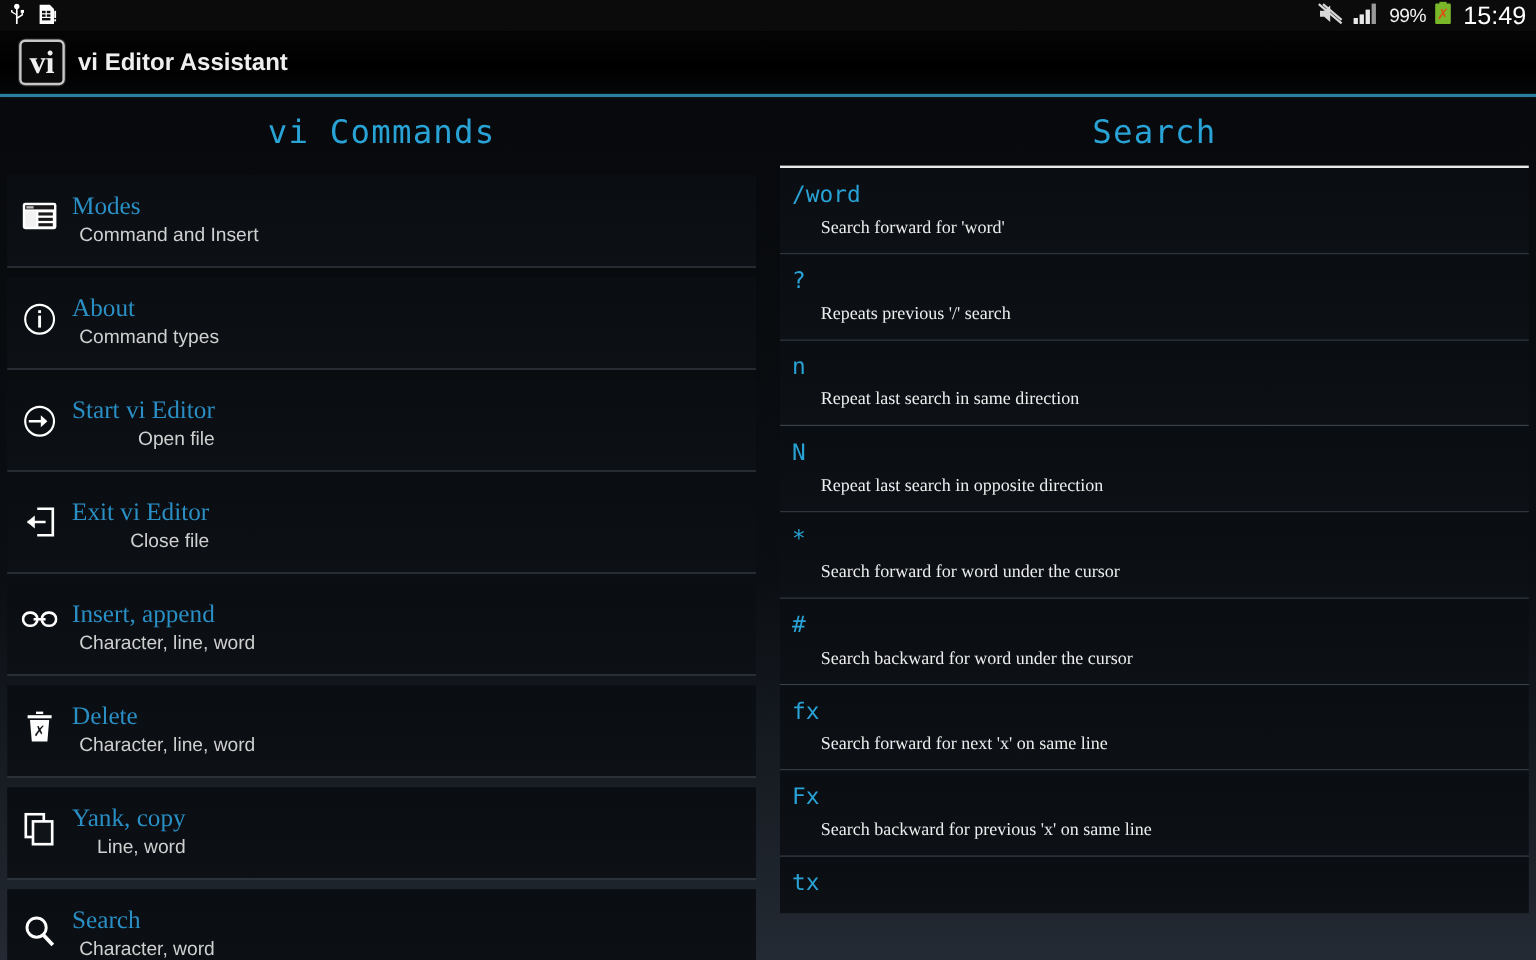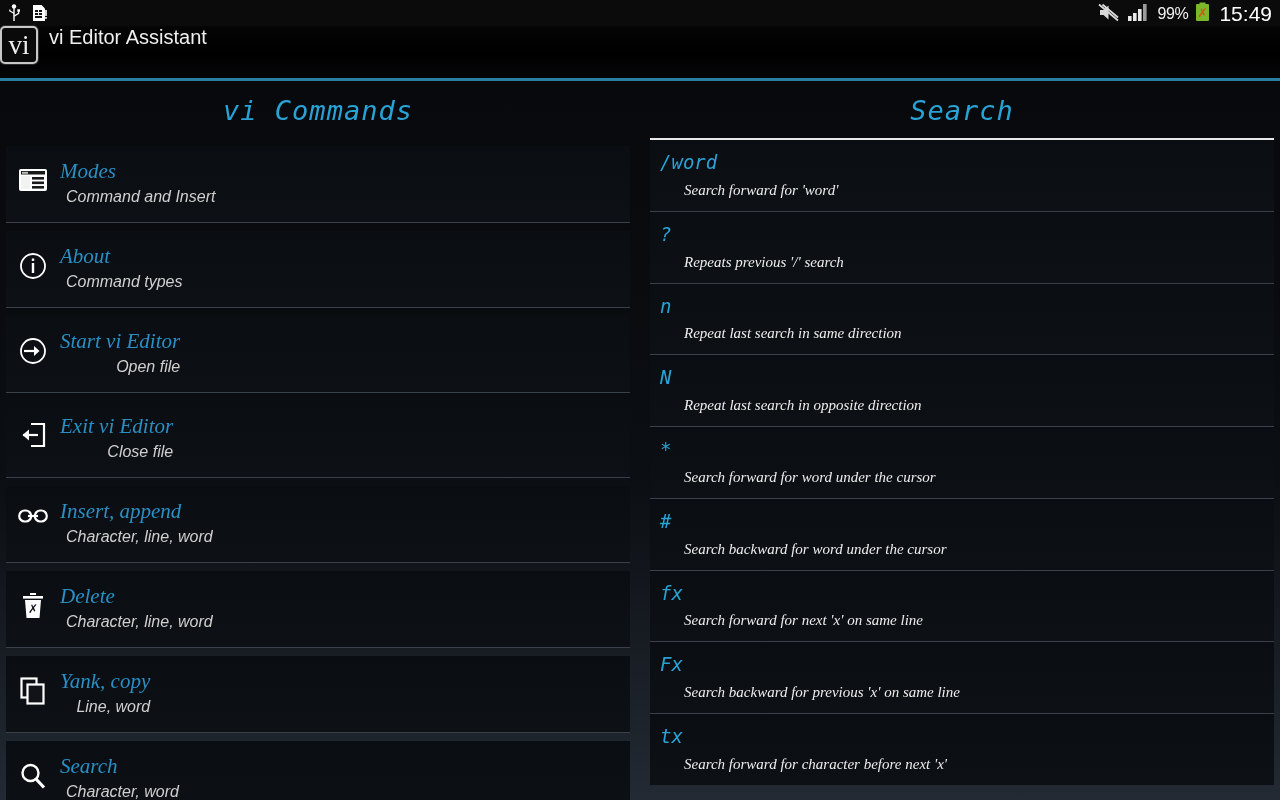--- a/index.html
+++ b/index.html
@@ -31,22 +31,24 @@
   .sb-clock {
     color: #ffffff; font-size: 21px; letter-spacing: 0px;
     font-family: "Liberation Sans", sans-serif;
     margin-left: 2px;
   }
 
   
   .appbar {
     height: 52px; width: 100%;
     background: linear-gradient(to bottom, #050505 0%, #000000 55%, #050608 100%);
-    display: flex; align-items: flex-start;
+    display: flex; align-items: center;
+    padding-left: 16px;
     position: relative;
+    font-weight: bold;
   }
   .logo {
     width: 38px; height: 38px;
     border: 2px solid #c8c8c8;
     border-radius: 5px;
     background: #0a0a0a;
     display: flex; align-items: center; justify-content: center;
     color: #f0f0f0;
     font-family: "Liberation Serif", serif;
     font-size: 27px;
@@ -64,21 +66,20 @@
     height: 3px; width: 100%;
     background: #2a7e9e;
     box-shadow: 0 1px 2px rgba(42,126,158,.45);
   }
 
   
   .content {
     display: flex;
     height: calc(800px - 26px - 52px - 3px);
     background: linear-gradient(to bottom, #07090c 0%, #0b0e12 55%, #232a33 100%);
-    font-style: italic;
   }
   .pane {
     width: 50%;
     display: flex; flex-direction: column;
     overflow: hidden;
   }
   .pane.left  { padding-right: 4px; }
   .pane.right { padding-left: 4px; }
 
   .pane-title {
@@ -387,19 +388,18 @@
       <div class="crow">
         <div class="crow-key">fx</div>
         <div class="crow-desc">Search forward for next 'x' on same line</div>
       </div>
       <div class="crow">
         <div class="crow-key">Fx</div>
         <div class="crow-desc">Search backward for previous 'x' on same line</div>
       </div>
       <div class="crow">
         <div class="crow-key">tx</div>
-        <div class="crow-desc">Search forward for character before next 'x'</div>
       </div>
 
     </div>
   </div>
 
 </div>
 
 </body></html>

